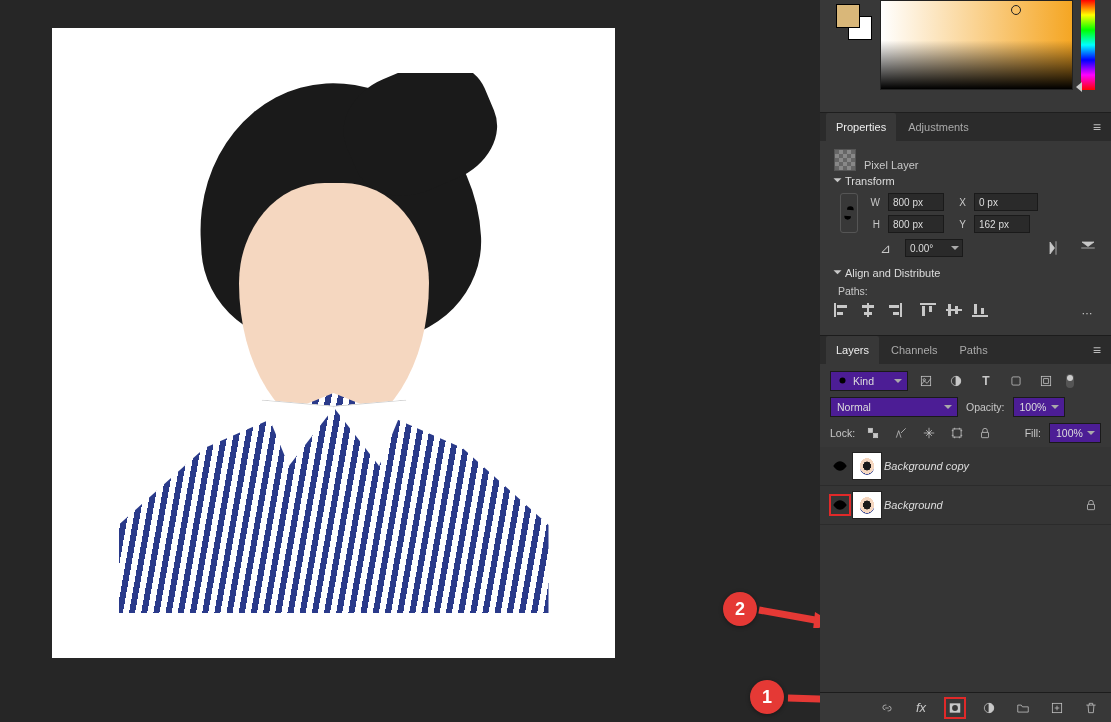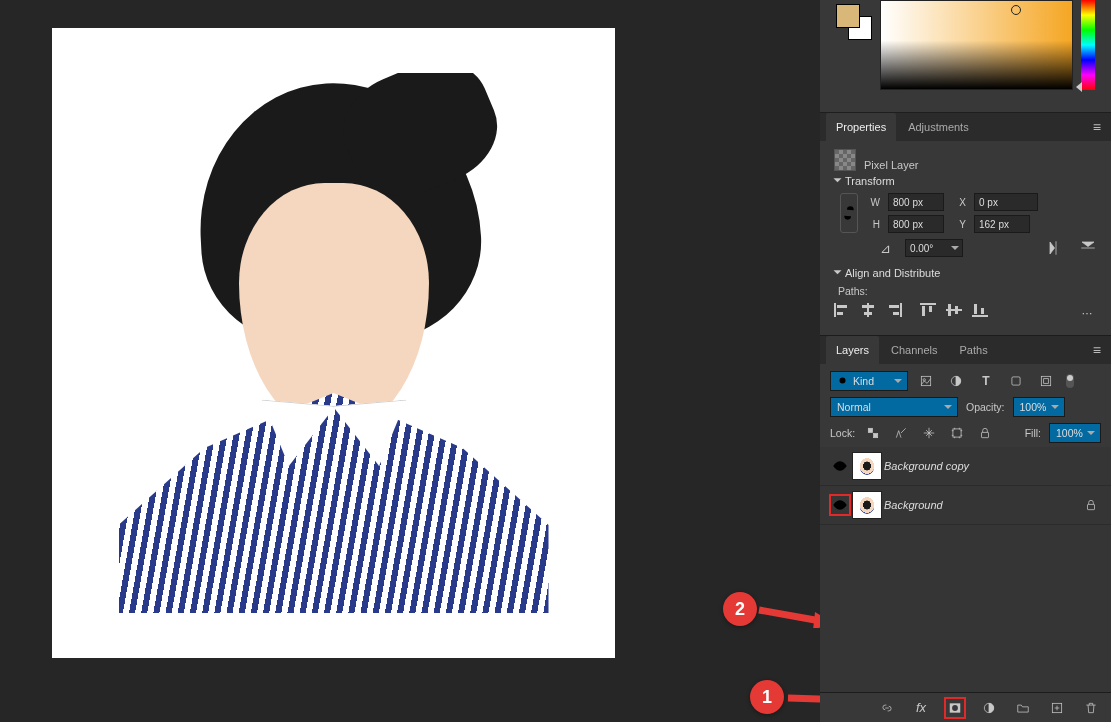--- a/index.html
+++ b/index.html
@@ -72,21 +72,21 @@
   .flip-btn { width:18px; height:18px; display:inline-flex; align-items:center; justify-content:center;}
 
   .align-row { display:flex; gap:18px; margin-top:6px;}
   .align-group { display:flex; gap:10px;}
   .ali { width:16px; height:14px; position:relative;}
   .ali span{position:absolute; background:#c8c8c8;}
 
   
   .layers-panel { flex:1; display:flex; flex-direction:column; border-top:1px solid #1c1c1c;}
   .layers-controls { padding:7px 10px 4px 10px; display:flex; flex-direction:column; gap:6px;}
-  .dd { background:#0369a1; border:1px solid #1a1a1a; color:#ddd; height:20px; display:flex; align-items:center; padding:0 6px; font-size:10.5px; position:relative;}
+  .dd { background:#4c1d95; border:1px solid #1a1a1a; color:#ddd; height:20px; display:flex; align-items:center; padding:0 6px; font-size:10.5px; position:relative;}
   .dd::after{content:""; position:absolute; right:5px; top:7px; border-left:4px solid transparent; border-right:4px solid transparent; border-top:4px solid #aaa;}
   .filter-row { display:flex; align-items:center; gap:8px;}
   .filter-icons { display:flex; gap:10px; color:#c8c8c8; font-size:13px; align-items:center;}
   .lock-row { display:flex; align-items:center; gap:8px; font-size:10.5px;}
   .layer-list { flex:1; background:#353535; overflow:auto;}
   .layer-item { display:flex; align-items:center; gap:2px; padding:5px 10px; border-bottom:1px solid #2b2b2b;}
   .layer-item .eye { width:20px; height:20px; display:flex; align-items:center; justify-content:center; color:#c8c8c8;}
   .layer-thumb { width:30px; height:28px; background:#fff; border:1px solid #222; position:relative;}
   .layer-thumb::after{content:""; position:absolute; inset:4px 6px; border-radius:40% 40% 50% 50%/40% 40% 60% 60%; background:radial-gradient(#1a1a1a 35%, #f5d7c0 36% 62%, transparent 63%), linear-gradient(to top,#2a3a8a 30%, transparent 31%);}
   .layer-name { flex:1; font-style:italic; color:#ddd; font-size:11px;}

